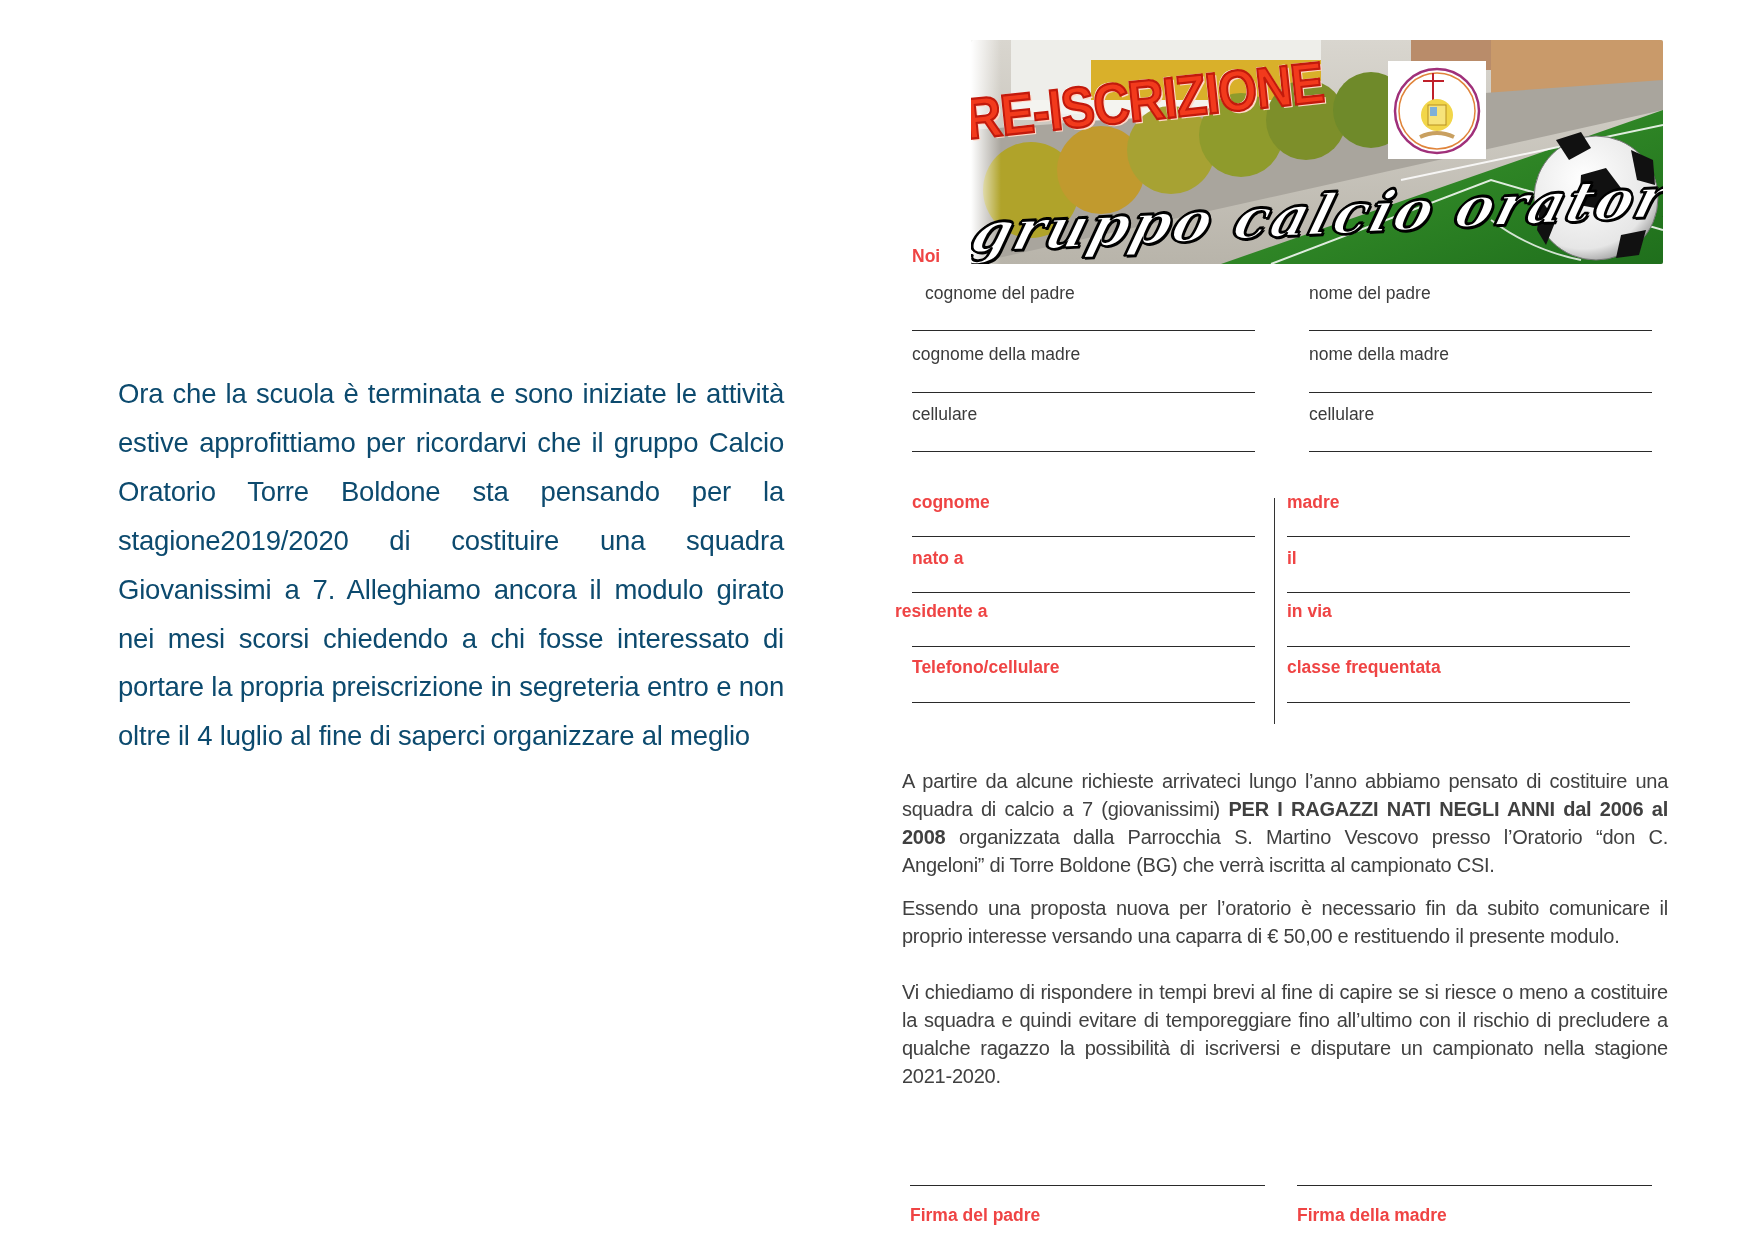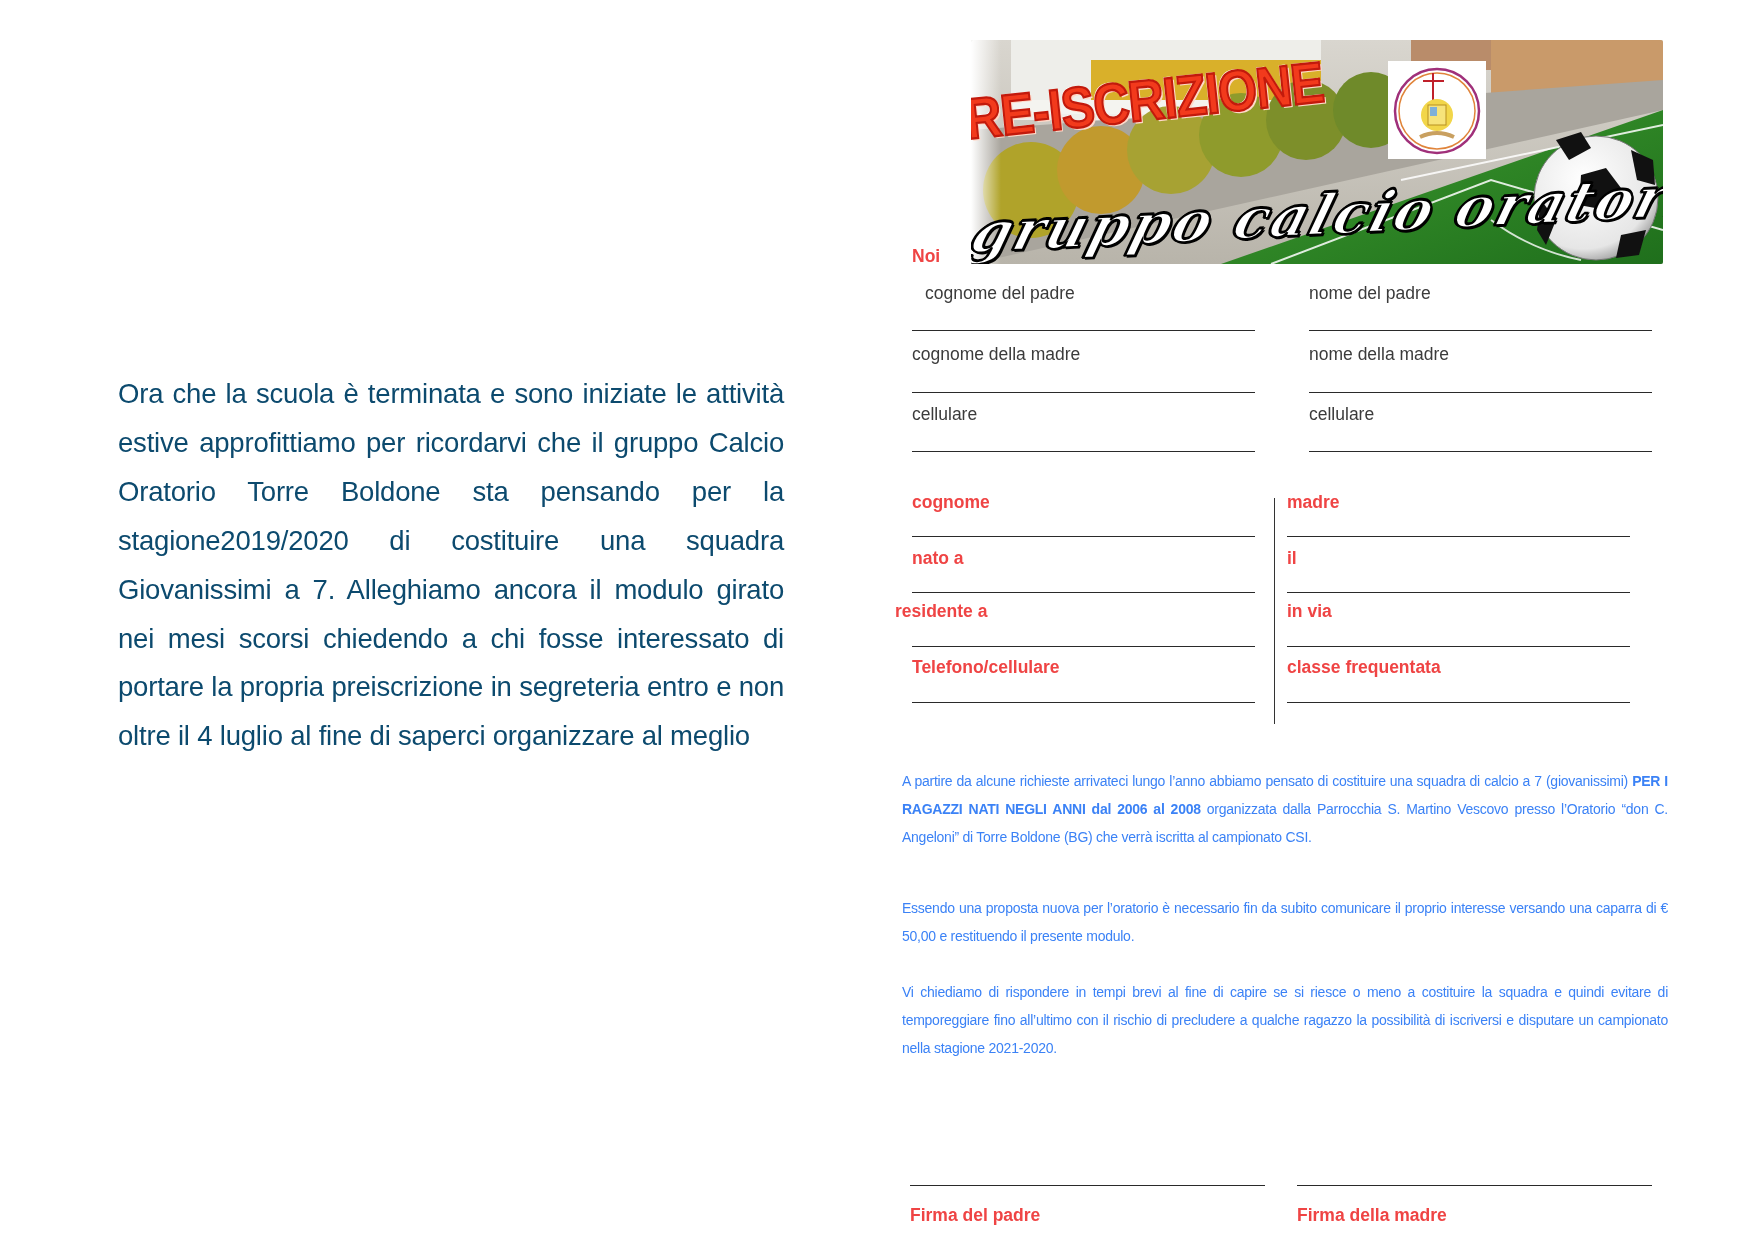--- a/index.html
+++ b/index.html
@@ -50,21 +50,21 @@
   
   .label { position: absolute; font-size: 17.5px; color: #3b3b3b; white-space: nowrap;
            font-family: "Liberation Sans", sans-serif; }
   .label.bold { font-weight: bold; color: #ef4444; }
   .line { position: absolute; height: 0; border-top: 1.6px solid #2a2a2a; }
   #divider { position: absolute; left: 1274px; top: 498px; width: 0; height: 226px;
              border-left: 1.6px solid #333; }
 
   .para {
     position: absolute; left: 902px; width: 766px;
-    font-size: 14px; line-height: 28.1px; color: #3b82f6;
+    font-size: 20px; line-height: 28.1px; color: #404040;
     text-align: justify; letter-spacing: -0.25px;
     font-family: "Liberation Sans", sans-serif;
   }
   .para .b { font-weight: bold; }
 </style>
 </head>
 <body>
 
 <div id="intro" class="abs">Ora che la scuola è terminata e sono iniziate le attività estive approfittiamo per ricordarvi che il gruppo Calcio Oratorio Torre Boldone sta pensando per la stagione2019/2020 di costituire una squadra Giovanissimi a 7. Alleghiamo ancora il modulo girato nei mesi scorsi chiedendo a chi fosse interessato di portare la propria preiscrizione in segreteria entro e non oltre il 4 luglio al fine di saperci organizzare al meglio</div>
 

